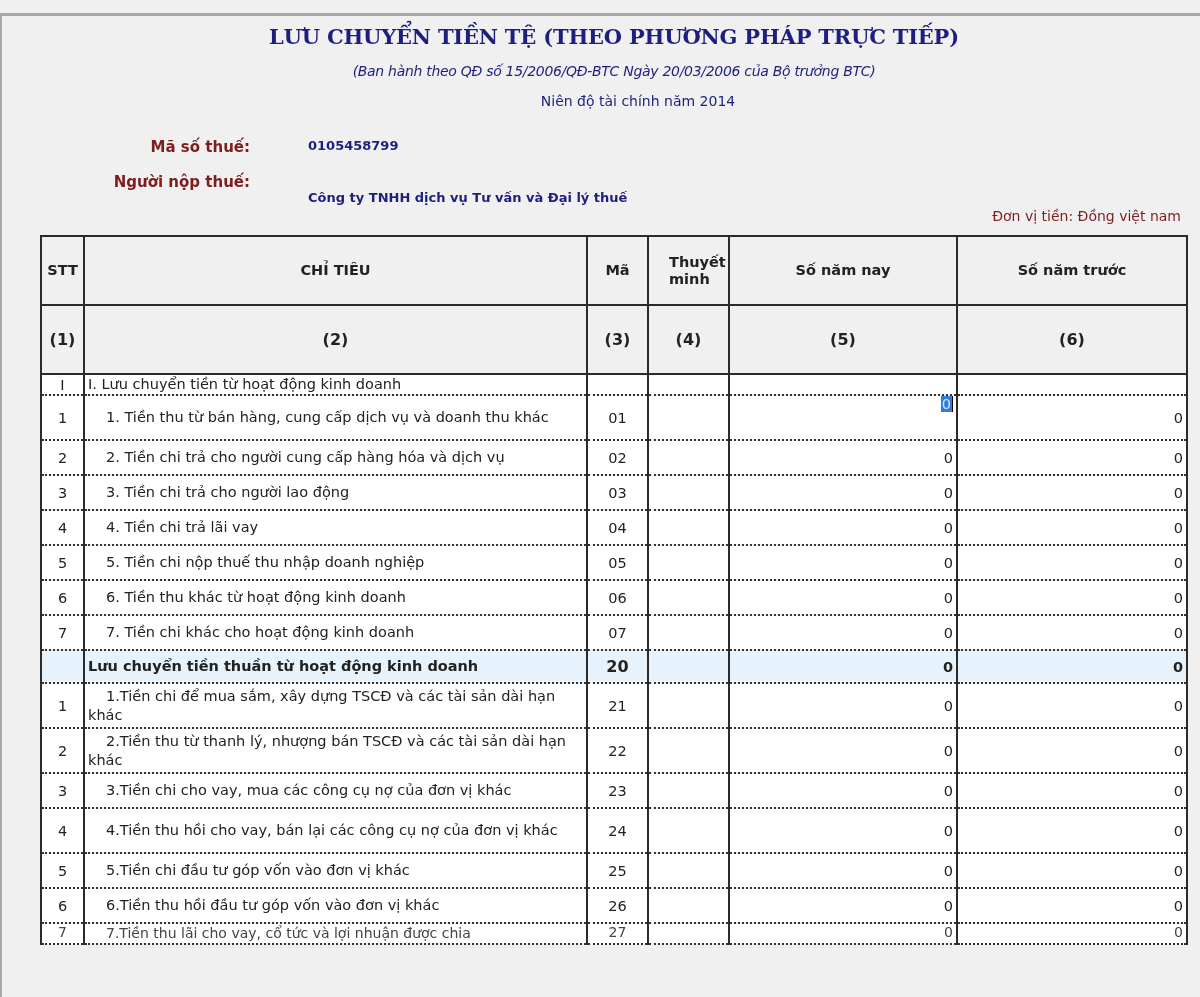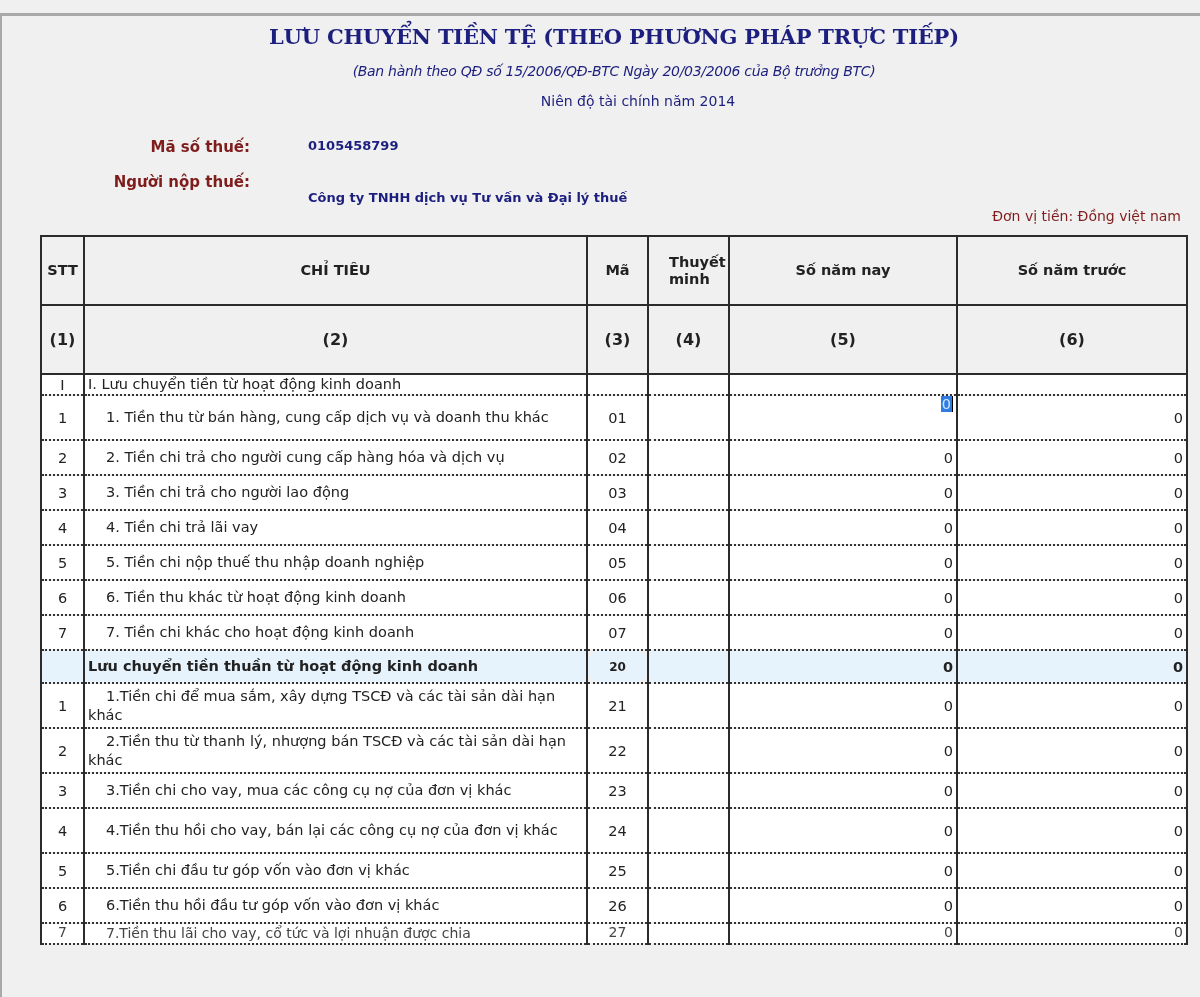--- a/index.html
+++ b/index.html
@@ -55,21 +55,21 @@
   tr.hd2 th { height:67px; font-size:16px; }
   td { border-left:2px solid #2b2b2b; border-right:2px solid #2b2b2b; border-bottom:2px dotted #333; background:#fff; }
   tr.total td { background:#e6f3fc; font-weight:bold; height:31px;margin-left:34px; }
   tr.row td { height:33px; }
   tr.row2 td { height:43px; }
   td.stt { text-align:center; }
   td.name { text-align:left; line-height:19px; padding-left:2px; }
   td.name .ind { padding-left:18px; }
   td.code { text-align:center; }
   td.num { text-align:right; padding-right:4px; }
-  tr.total td.code { font-size:12px;border-radius:15px; }
+  tr.total td.code { font-size:16px;border-radius:15px; }
   .sel {
     background:#2f7de1; color:#cfe6ff; padding:0 1px;
     border-right:1px solid #000;
   }
   tr.cut td { height:18px; vertical-align:top; }
   .faint { color:#444; font-size:14px; }
 </style>
 </head>
 <body>
 

